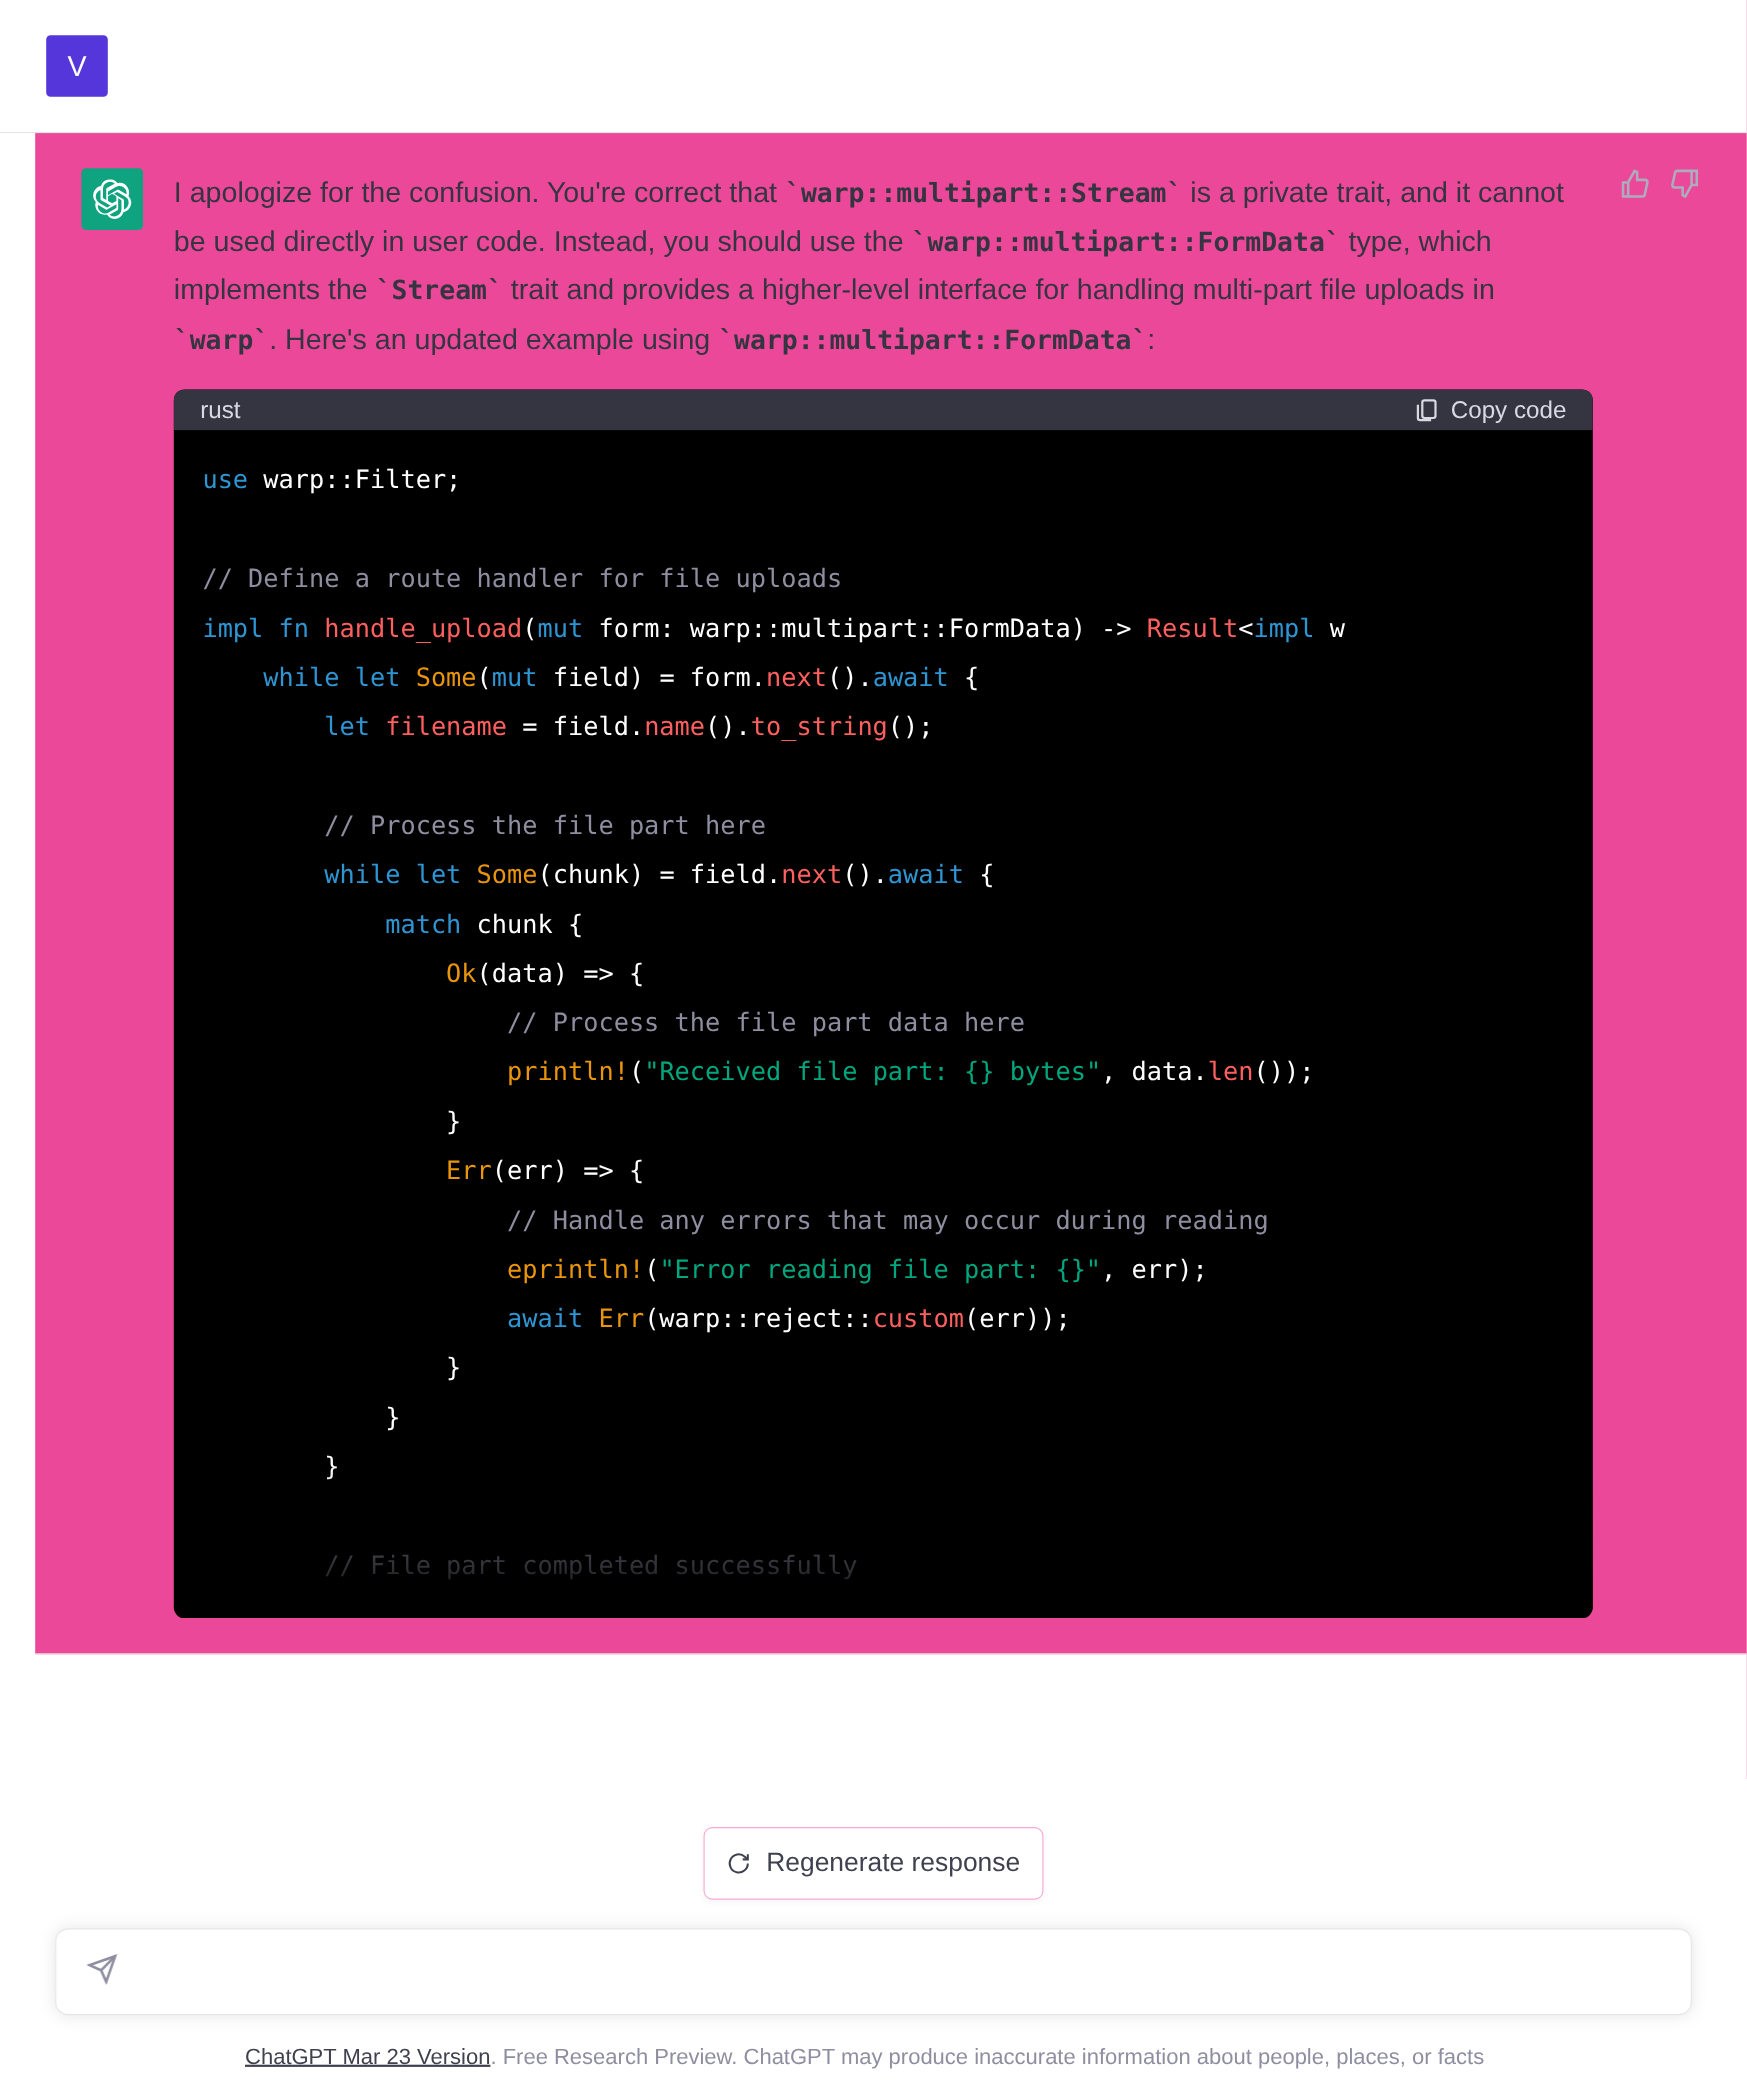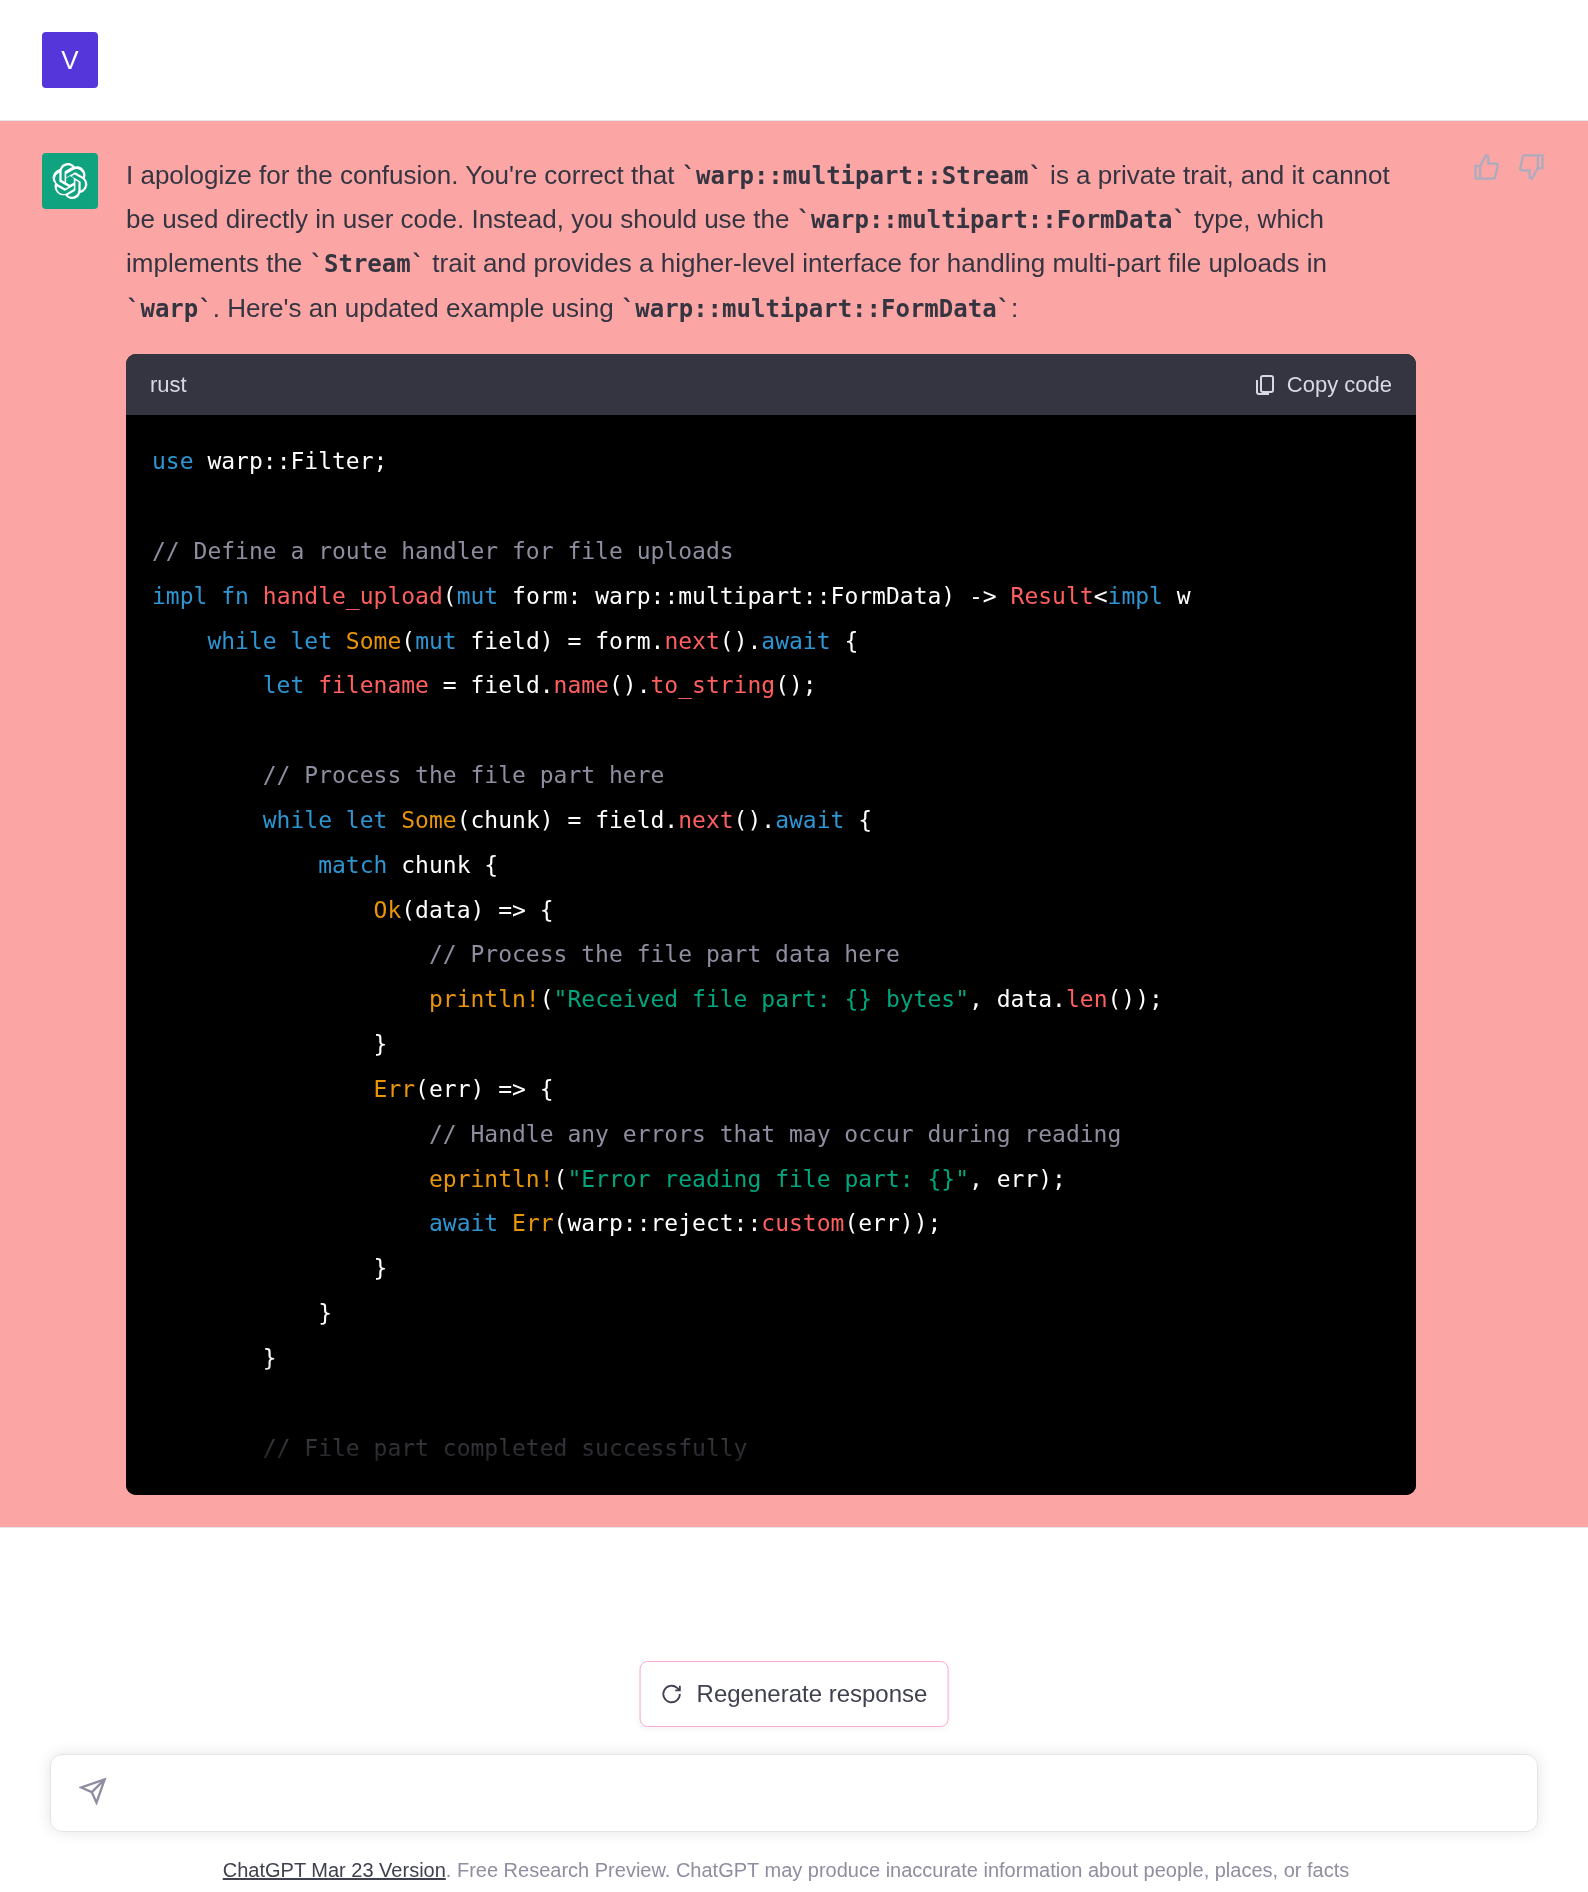--- a/index.html
+++ b/index.html
@@ -9,22 +9,23 @@
   color: #343541;
   width: 1588px;
 }
 .message-row {
   display: flex;
   padding: 32px 42px;
   gap: 28px;
   border-bottom: 1px solid #e5e5e5;
 }
 .message-row.assistant {
-  background: #fca5a5;
+  background: #ec4899;
   position: relative;
+  margin-left: 32px;
 }
 .avatar {
   width: 56px;
   height: 56px;
   border-radius: 4px;
   flex-shrink: 0;
   display: flex;
   align-items: center;
   justify-content: center;
   font-size: 26px;
@@ -61,21 +62,21 @@
   overflow: hidden;
   background: #000;
   max-width: 1290px;
 }
 .code-header {
   background: #343541;
   color: #d9d9e3;
   display: flex;
   justify-content: space-between;
   align-items: center;
-  padding: 12px 24px;
+  padding: 0 24px;
   font-size: 22px;
 }
 .copy-btn {
   display: flex;
   align-items: center;
   gap: 10px;
   cursor: pointer;
 }
 .copy-btn svg { width: 24px; height: 24px; }
 .code-body {

